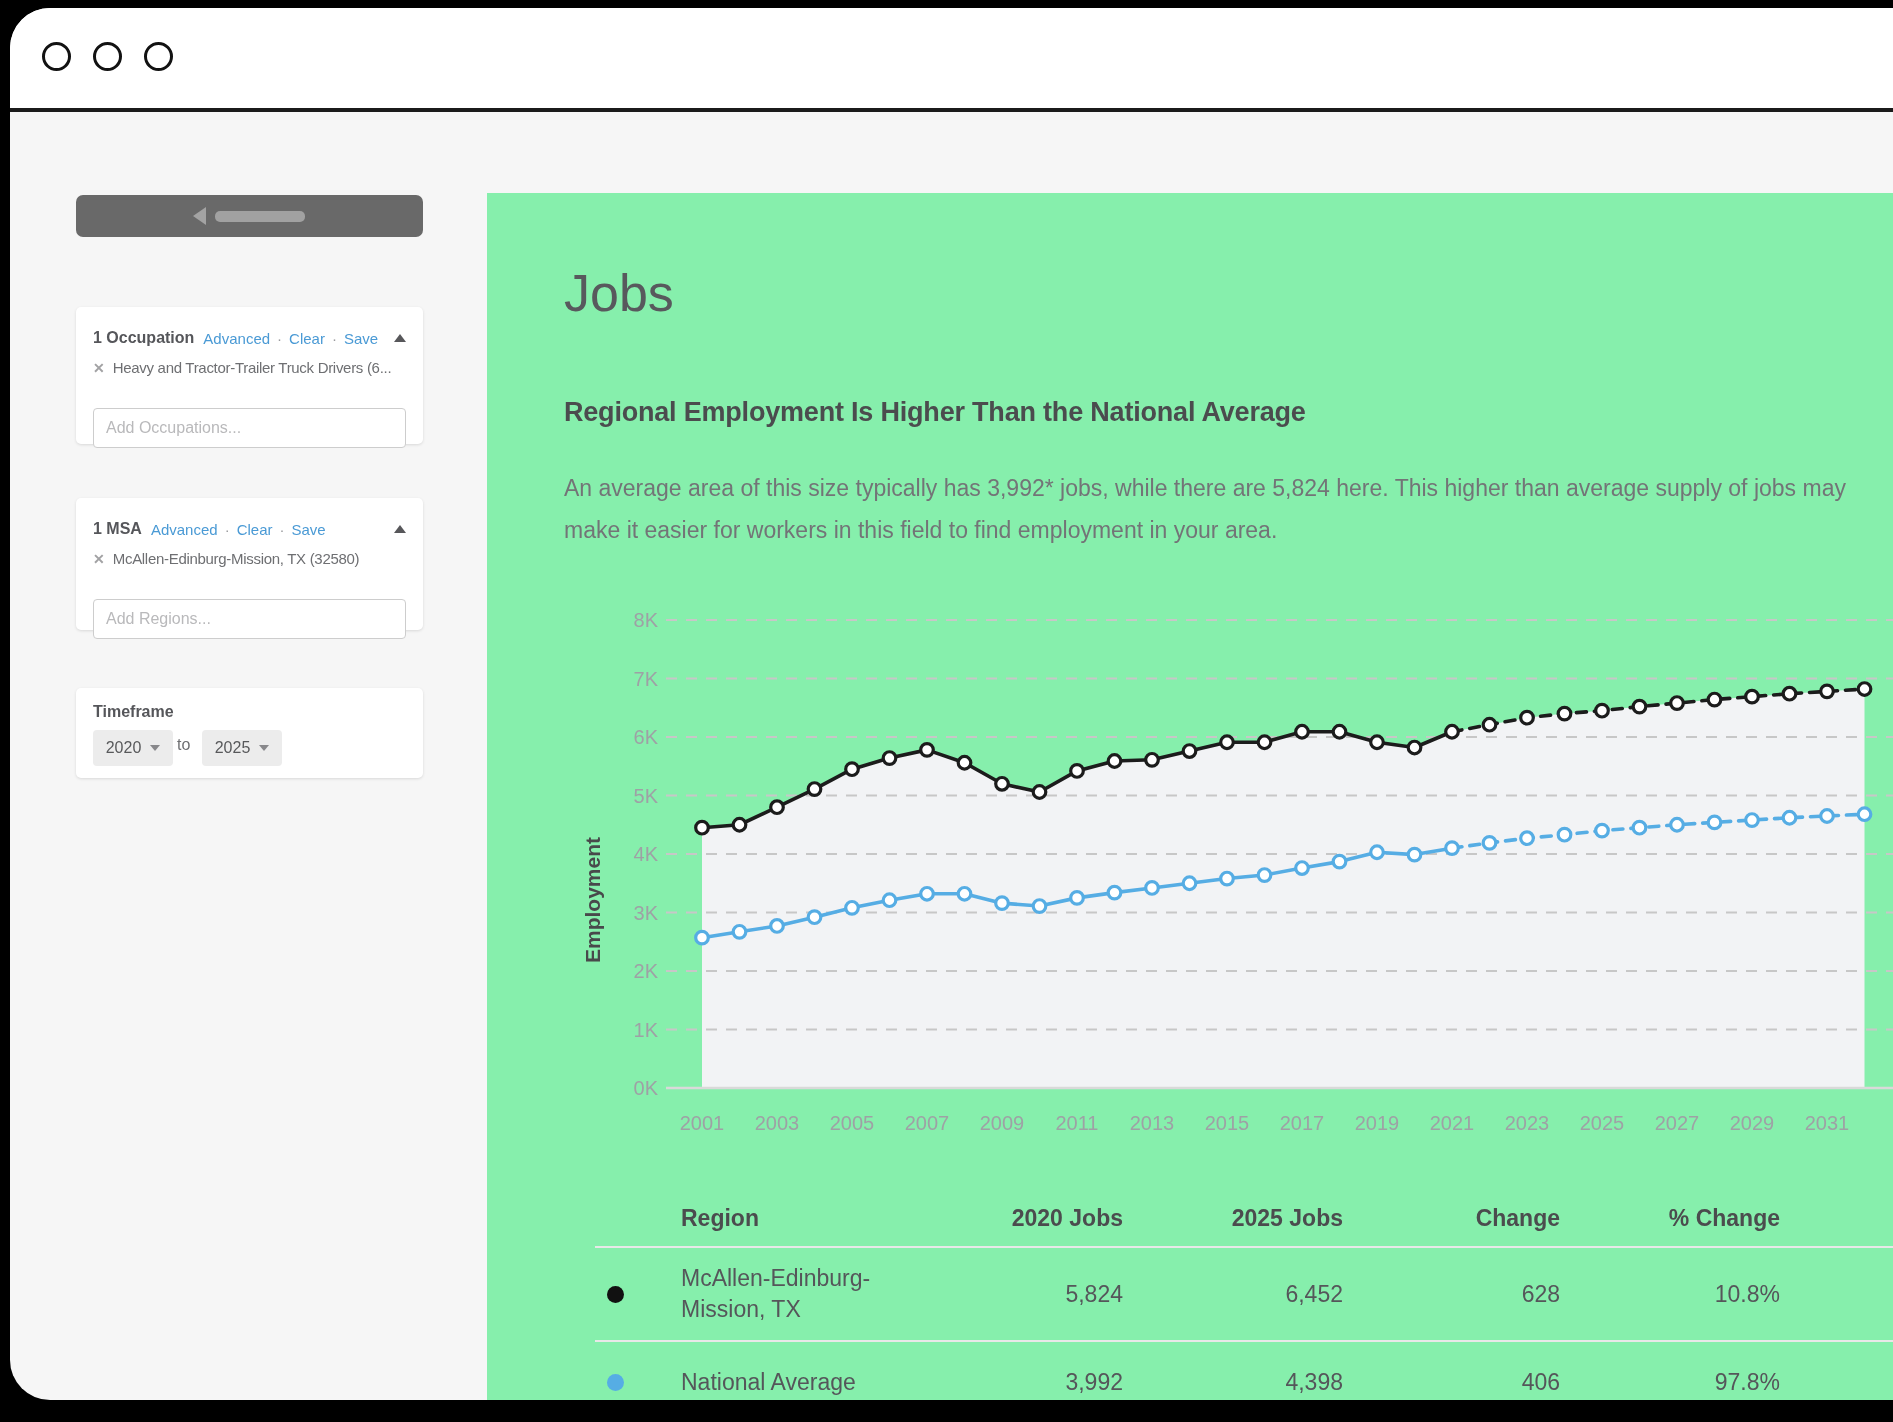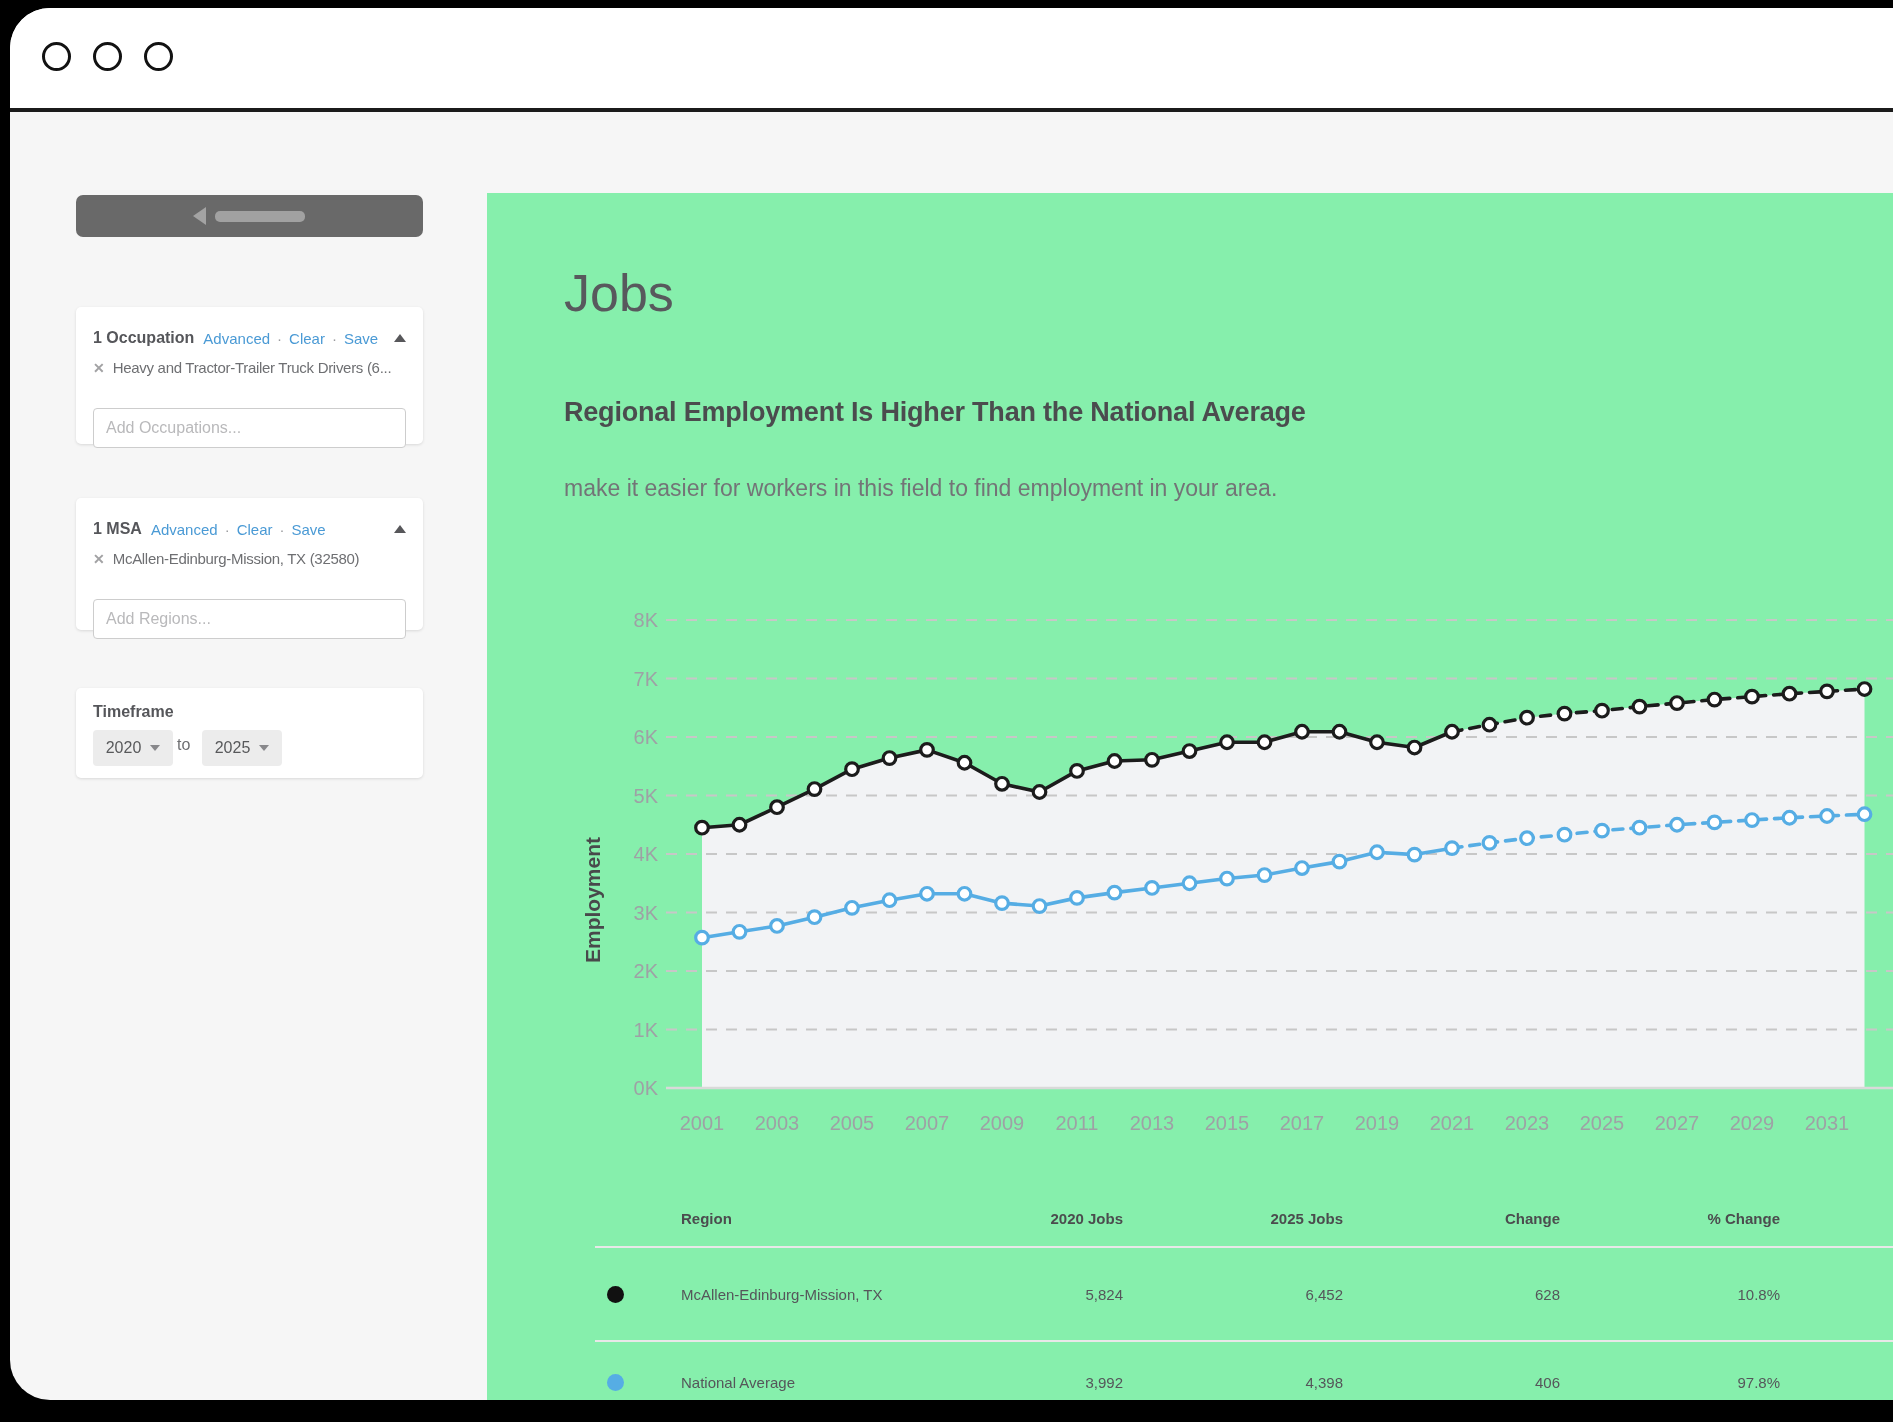--- a/index.html
+++ b/index.html
@@ -80,21 +80,21 @@
   .para div{ font-size:23px; color:#737477; line-height:42px; white-space:nowrap; overflow:hidden; }
   .chart-wrap{ position:absolute; left:83px; top:405px; width:1323px; height:545px; }
   .ax{ font-size:20px; fill:#9ea1a5; font-family:"Liberation Sans",sans-serif; }
   .ylab{ font-size:21px; font-weight:600; fill:#48494b; font-family:"Liberation Sans",sans-serif; }
   
   .jobs-table{
     position:absolute; left:108px; top:997px; width:1298px;
     display:grid; grid-template-columns:40px 290px 206px 220px 217px 220px 1fr;
     grid-template-rows:58px 94px 80px; align-items:center;
   }
-  .cell{ height:100%; display:flex; align-items:center; border-bottom:2px solid #e8e8e8; font-size:15px; color:#55565a; }
+  .cell{ height:100%; display:flex; align-items:center; border-bottom:2px solid #e8e8e8; font-size:23px; color:#55565a; }
   .cell.head{ font-weight:bold; color:#4b4c4e; }
   .cell.left{ padding-left:46px; line-height:31px; }
   .cell.num{ justify-content:flex-end; padding-right:8px; }
   .cell.dotcell{ justify-content:center; }
   .cell.last{ border-bottom:none; }
   .dot{ width:17px; height:17px; border-radius:50%; display:block; }
 </style>
 </head>
 <body>
 
@@ -157,20 +157,21 @@
     <div class="tf-select" style="left:126px">
       <span>2025</span>
       <span class="chev"></span>
     </div>
   </div>
 
   <div class="main">
     <h1 class="page-title">Jobs</h1>
     <h2 class="section-h">Regional Employment Is Higher Than the National Average</h2>
     <div class="para">
+      <div>An average area of this size typically has 3,992* jobs, while there are 5,824 here. This higher than average supply of jobs may</div>
       <div>make it easier for workers in this field to find employment in your area.</div>
     </div>
 
     <div class="chart-wrap">
       <svg width="1323" height="545" viewBox="0 0 1323 545">
           <path d="M132 490 L132 229.675 L169.5 226.75 L207 209.2 L244.5 191.065 L282 171.175 L319.5 160.06 L357 151.87 L394.5 164.74 L432 185.8 L469.5 193.99 L507 172.93 L544.5 162.985 L582 161.815 L619.5 153.04000000000002 L657 144.265 L694.5 144.265 L732 133.735 L769.5 133.735 L807 144.265 L844.5 149.52999999999997 L882 133.735 L919.5 126.71499999999997 L957 119.695 L994.5 115.59999999999997 L1032 112.67500000000001 L1069.5 108.58000000000004 L1107 105.07 L1144.5 101.56 L1182 98.63499999999999 L1219.5 95.70999999999998 L1257 93.37 L1294.5 91.02999999999997 L1294.5 490 Z" fill="#f2f3f5"></path>
           <line x1="96" x2="1323" y1="490" y2="490" stroke="#d9d9d9" stroke-width="2.5"></line>
           <text x="88" y="497" text-anchor="end" class="ax">0K</text>
           <line x1="96" x2="1323" y1="431.5" y2="431.5" stroke="#c7c7c7" stroke-width="2" stroke-dasharray="11 9"></line>
           <text x="88" y="438.5" text-anchor="end" class="ax">1K</text>

